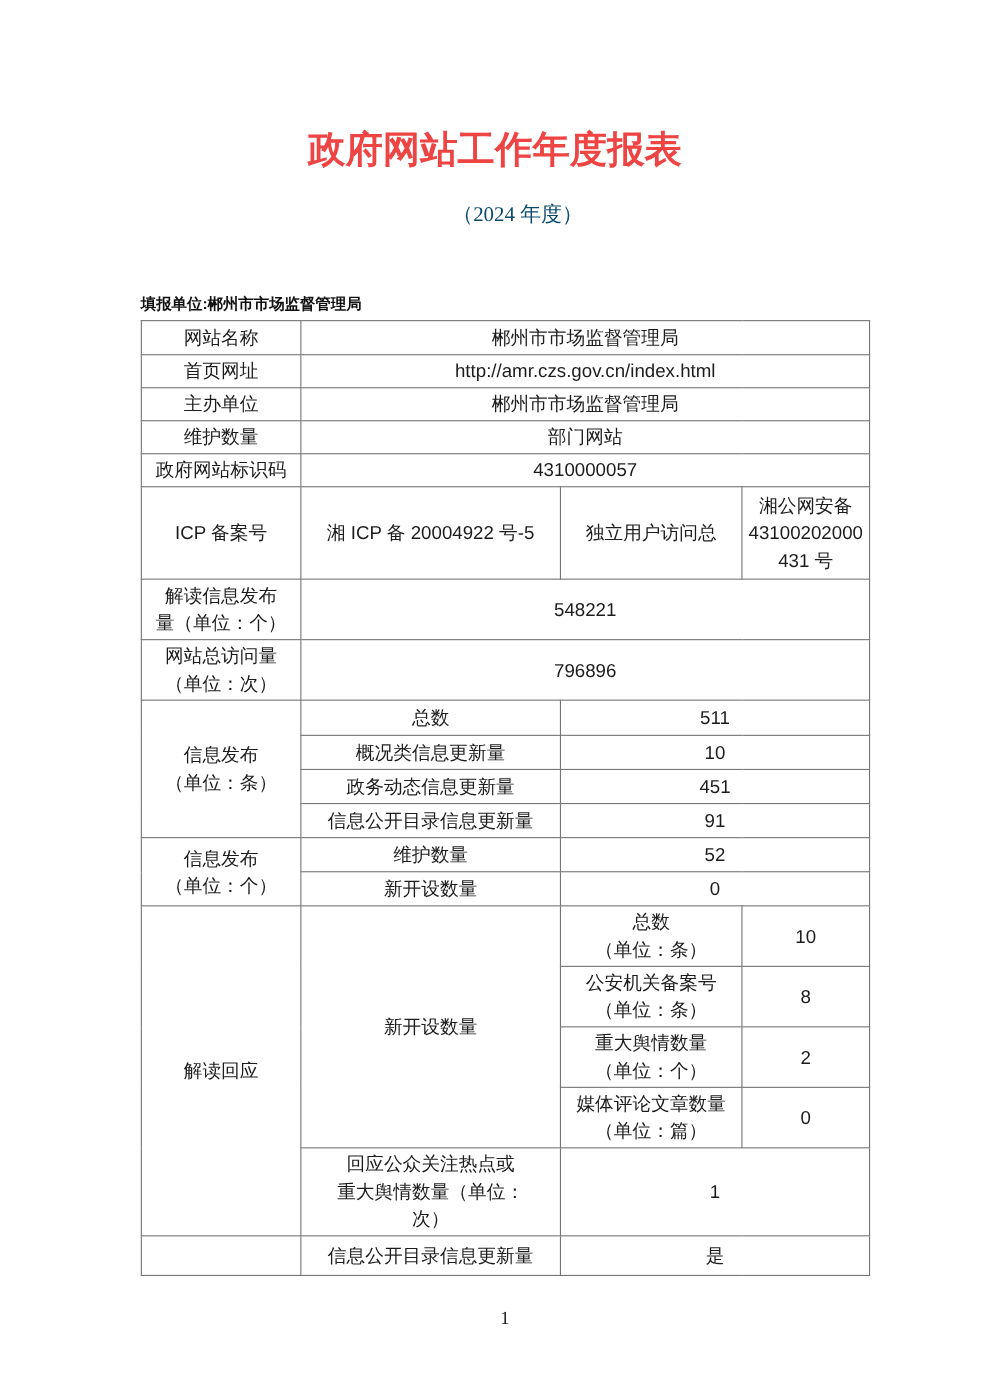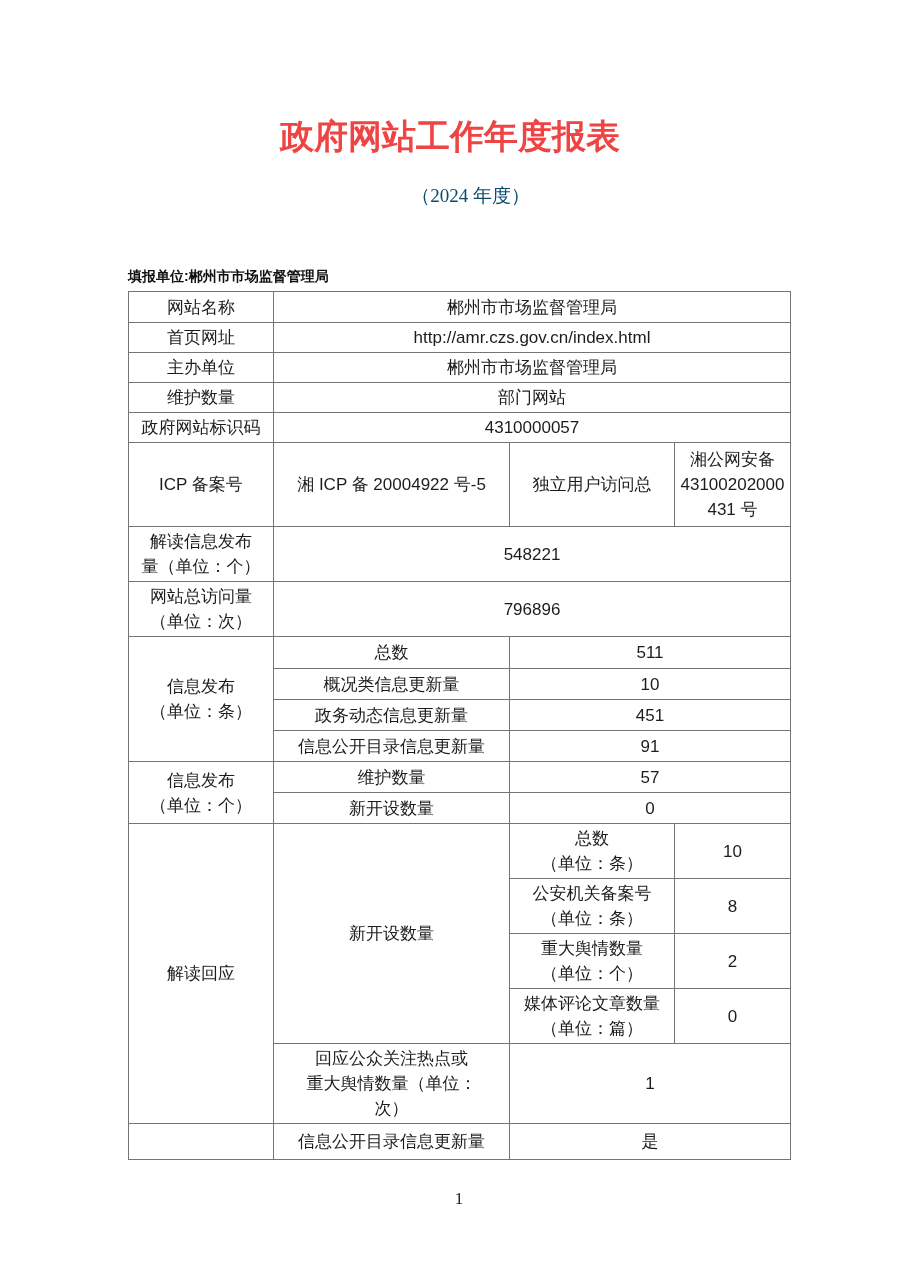--- a/index.html
+++ b/index.html
@@ -151,21 +151,21 @@
     </tr>
     <tr class="rh31">
       <td>信息公开目录信息更新量</td>
       <td colspan="2">91</td>
     </tr>
 
     <tr class="rh31">
       <td rowspan="2">信息发布
 （单位：个）</td>
       <td>维护数量</td>
-      <td colspan="2">57</td>
+      <td colspan="2">52</td>
     </tr>
     <tr class="rh31">
       <td>新开设数量</td>
       <td colspan="2">0</td>
     </tr>
 
     <tr class="rh52">
       <td rowspan="5">解读回应</td>
       <td rowspan="4">新开设数量</td>
       <td>总数

